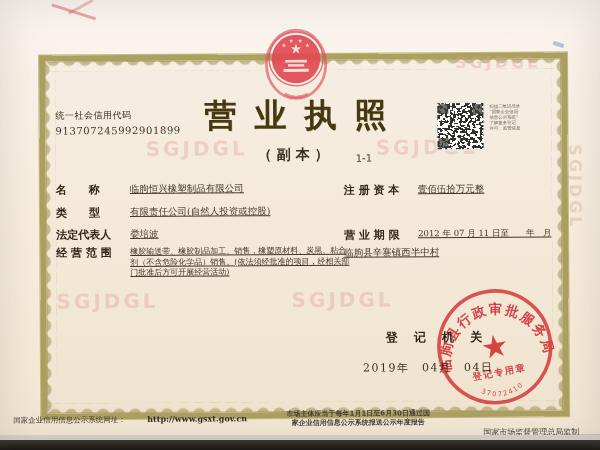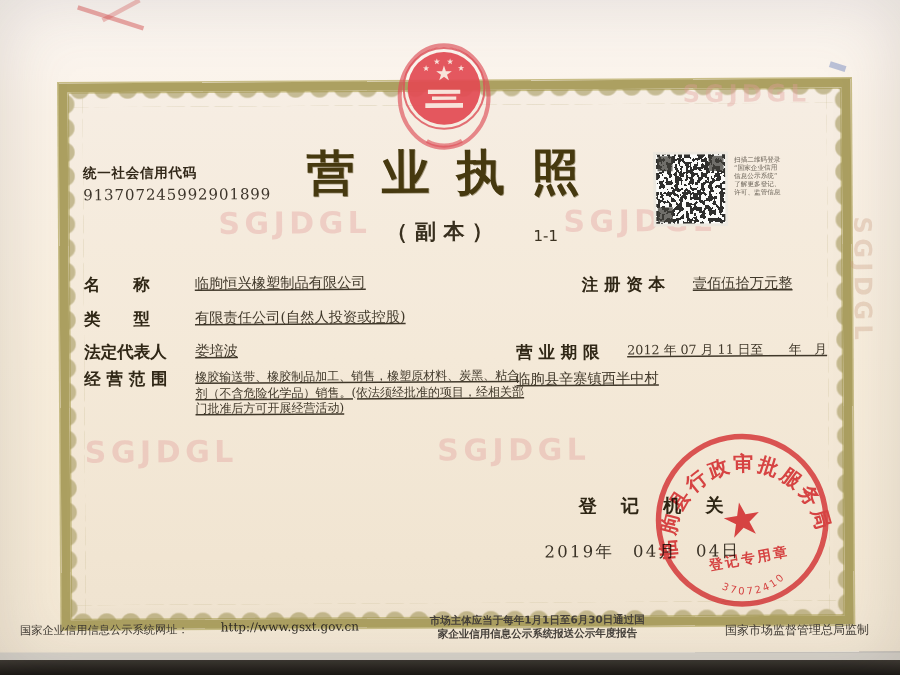--- a/index.html
+++ b/index.html
@@ -27,21 +27,21 @@
       color:rgba(225,158,155,.38);pointer-events:none;}
   .wm.v{writing-mode:vertical-rl;color:rgba(200,150,118,.30);}
   .emblem{position:absolute;left:265px;top:27px;}
   .mark-red1{position:absolute;left:56px;top:13px;width:46px;height:3px;
       background:rgba(214,72,72,.45);transform:rotate(18deg);}
   .mark-red2{position:absolute;left:72px;top:8px;width:28px;height:3px;
       background:rgba(214,72,72,.32);transform:rotate(-28deg);}
   .mark-blue{position:absolute;left:558px;top:48px;width:11px;height:4px;
       background:rgba(108,130,190,.45);transform:rotate(18deg);}
   .credit{position:absolute;left:60px;top:112px;color:#33291a;}
-  .credit .cl{font-size:9px;font-weight:bold;letter-spacing:.5px;}
+  .credit .cl{font-size:9px;font-weight:normal;letter-spacing:.5px;}
   .credit .cc{font-size:10px;margin-top:3px;font-family:"DejaVu Serif","Liberation Serif",serif;
       letter-spacing:.6px;color:#3c342a;}
   .title{position:absolute;left:0;top:98px;width:600px;text-align:center;font-size:32px;
       font-weight:bold;letter-spacing:18px;text-indent:18px;color:#46390f;
       text-shadow:.5px .5px 0 rgba(70,57,15,.45);}
   .subtitle{position:absolute;left:0;top:150px;width:600px;text-align:center;font-size:14px;
       font-weight:600;letter-spacing:5px;color:#382f1e;}
   .page-no{position:absolute;left:360px;top:157px;font-size:10px;color:#3c3322;}
   .qr{position:absolute;left:440px;top:106px;}
   .qr-caption{position:absolute;left:494px;top:109px;width:46px;font-size:6.5px;line-height:8px;
@@ -52,25 +52,25 @@
       padding-top:1px;white-space:nowrap;text-decoration:underline;}
   .val.wrap{white-space:normal;width:222px;font-size:8px;line-height:10.5px;padding-top:2px;}
   .reg-label{position:absolute;left:352px;top:334px;font-size:12px;font-weight:bold;
       letter-spacing:6px;color:#2e2615;margin-left:37px;}
   .reg-date{position:absolute;left:366px;top:365px;font-size:11px;letter-spacing:1.5px;
       font-family:"DejaVu Serif","Liberation Serif",serif;color:#3a3226;}
   .seal{position:absolute;left:436px;top:290px;transform:rotate(-10deg);opacity:.92;
       mix-blend-mode:multiply;}
   .footer{position:absolute;left:0;top:414px;width:600px;color:#3f3a33;}
   .f-left{position:absolute;left:16px;top:4px;font-size:7.5px;text-align:center;}
-  .f-url{position:absolute;left:150px;top:3px;font-size:8px;font-weight:normal;
+  .f-url{position:absolute;left:150px;top:3px;font-size:8px;font-weight:bold;
       font-family:"DejaVu Serif","Liberation Serif",serif;color:#2f2b24;}
   .f-center{position:absolute;left:280px;top:0;width:162px;font-size:7px;line-height:9px;
       text-align:center;color:#45403a;font-weight:bold;}
-  .f-right{position:absolute;left:486px;top:6px;font-size:8px;color:#3f3a33;}
+  .f-right{position:absolute;left:486px;top:18px;font-size:8px;color:#3f3a33;}
 </style>
 </head>
 <body>
 
 <div class="photo">
   <div class="paper">
     <div class="frame"></div>
 
     <div class="wm" style="left:150px;top:140px;">SGJDGL</div>
     <div class="wm" style="left:380px;top:140px;">SGJDGL</div>
@@ -142,21 +142,21 @@
     </div>
     <div class="row" style="left:60px;top:230px;">
       <span class="lbl">法定代表人</span>
       <span class="val">娄培波</span>
     </div>
     <div class="row" style="left:60px;top:248px;">
       <span class="lbl">经 营 范 围</span>
       <span class="val wrap">橡胶输送带、橡胶制品加工、销售，橡塑原材料、炭黑、粘合剂（不含危险化学品）销售。(依法须经批准的项目，经相关部门批准后方可开展经营活动)</span>
     </div>
 
-    <div class="row" style="left:348px;top:187px;margin-left:44px;">
+    <div class="row" style="left:348px;top:187px;">
       <span class="lbl">注 册 资 本</span>
       <span class="val">壹佰伍拾万元整</span>
     </div>
     <div class="row" style="left:348px;top:232px;">
       <span class="lbl">营 业 期 限</span>
       <span class="val" style="font-size:8.5px;">2012 年 07 月 11 日至　　年　月</span>
     </div>
     <div class="row" style="left:348px;top:250px;">
       <span class="val">临朐县辛寨镇西半中村</span>
     </div>

